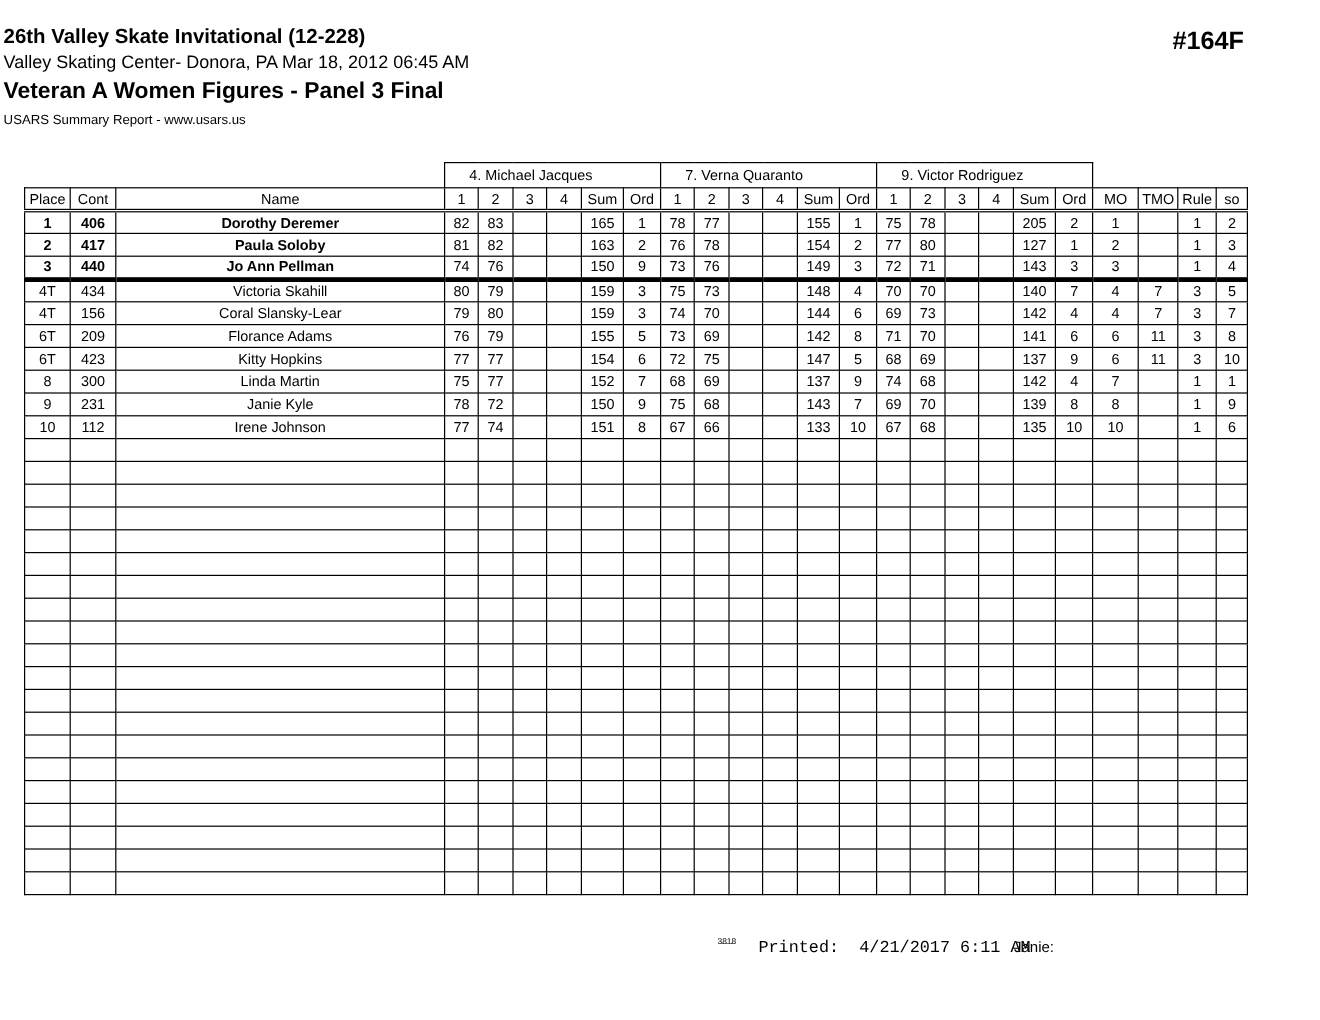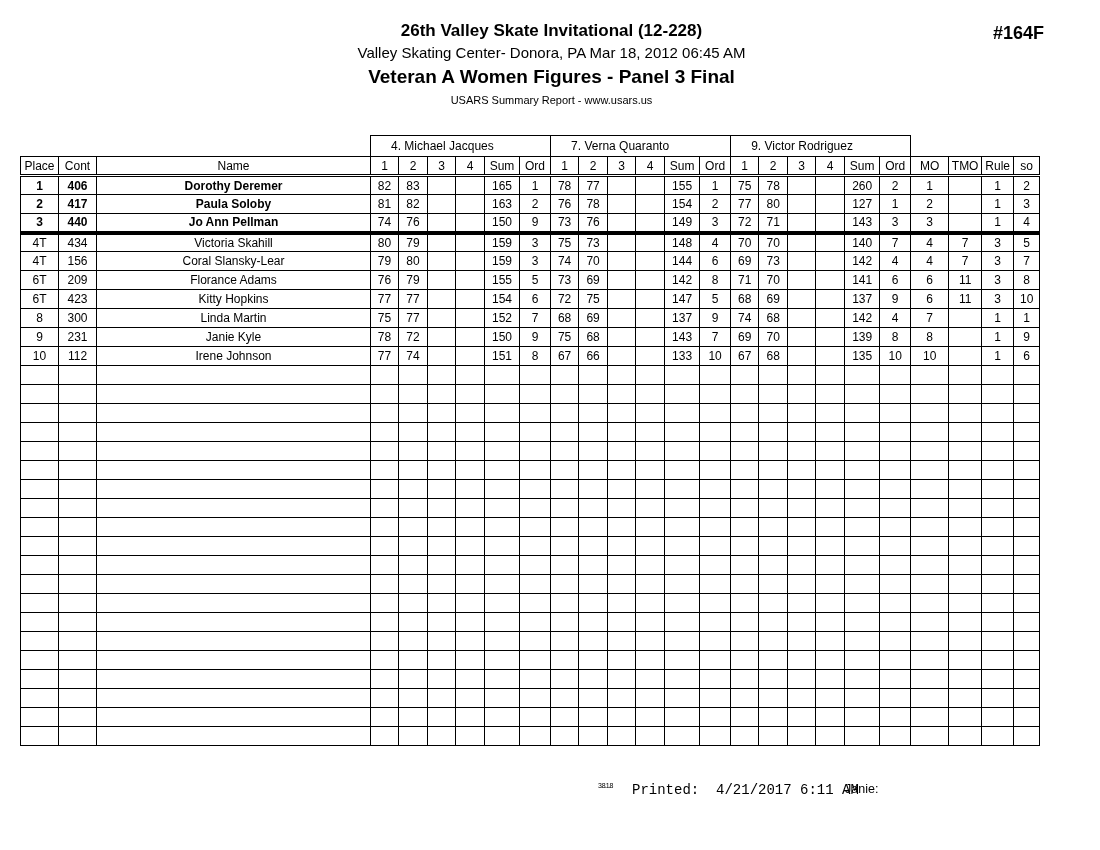--- a/index.html
+++ b/index.html
@@ -11,29 +11,29 @@
     color:#000;
     overflow:hidden;
   }
   
   .req-block{
     position:absolute;left:22px;top:24px;
     font-size:12px;line-height:15px;white-space:pre;
   }
   .title-block{
     position:absolute;left:3px;right:0;top:20px;
-    text-align:center;
+    text-align:left;
   }
   .title-line1{font-size:17px;font-weight:bold;line-height:22px;}
   .title-line2{font-size:15px;line-height:22px;}
   .title-line3{font-size:19px;font-weight:bold;line-height:25px;}
   .title-line4{font-size:11px;line-height:23px;}
   .event-code{
     position:absolute;left:977px;top:23px;
-    font-size:18px;font-weight:bold;margin-left:16px;
+    font-size:21px;font-weight:bold;
   }
   
   table.results{
     position:absolute;left:20px;top:135px;
     width:1019px;
     border-collapse:collapse;table-layout:fixed;
     font-family:"Liberation Sans", sans-serif;
     font-size:12px;
   }
   table.results td, table.results th{
@@ -162,21 +162,21 @@
           <td>78</td>
           <td>77</td>
           <td></td>
           <td></td>
           <td class="sum">155</td>
           <td class="ord">1</td>
           <td>75</td>
           <td>78</td>
           <td></td>
           <td></td>
-          <td class="sum">260</td>
+          <td class="sum">205</td>
           <td class="ord">2</td>
           <td>1</td>
           <td></td>
           <td>1</td>
           <td>2</td>
         </tr>
         <tr class="top3">
           <td class="al place">2</td>
           <td class="cont">417</td>
           <td class="al name">Paula Soloby</td>

